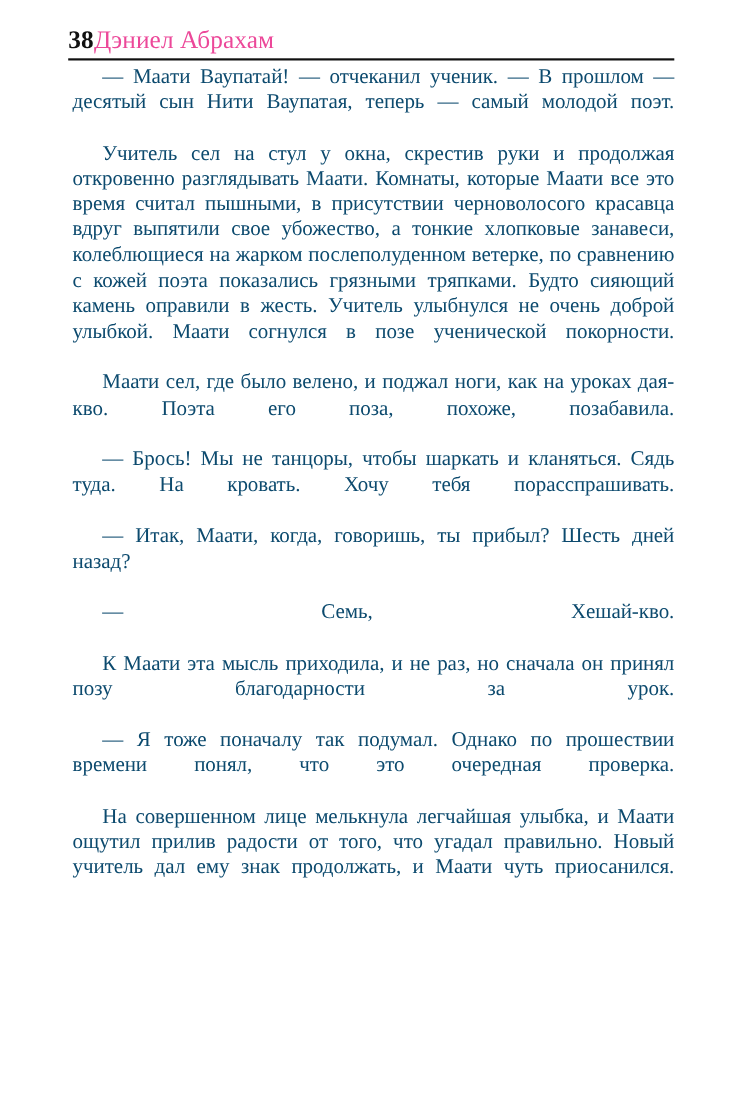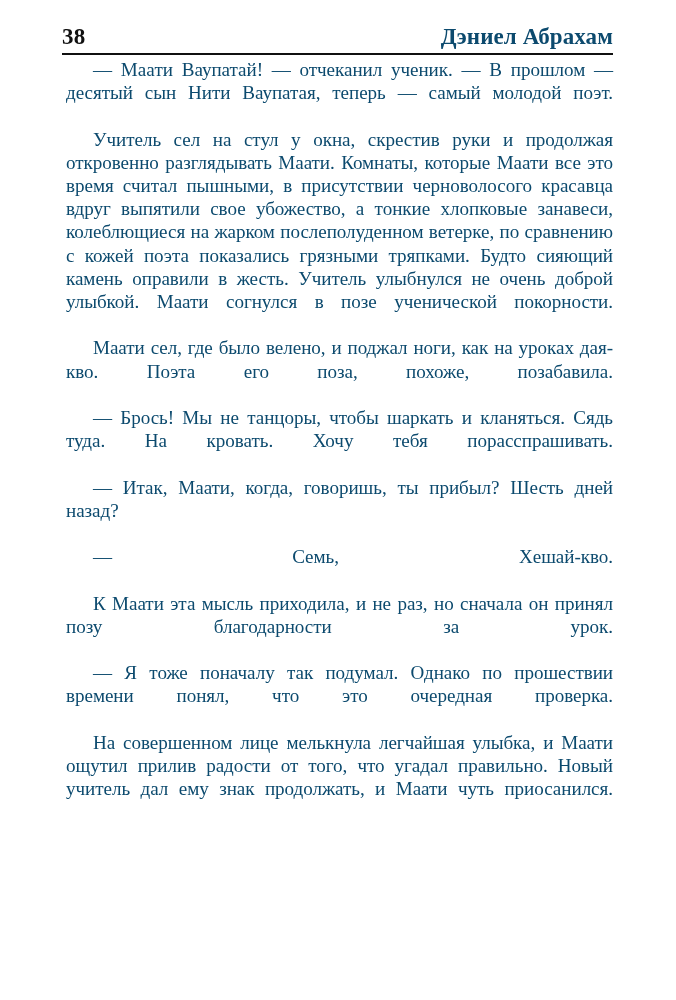--- a/index.html
+++ b/index.html
@@ -24,37 +24,36 @@
 
   
   #running-head {
     position: absolute;
     left: 62px;
     top: 14px;
     width: 551px;
     height: 34px;
     display: flex;
     align-items: flex-end;
-    justify-content: space-between;
   }
 
   #folio {
     font-size: 23px;
     font-weight: bold;
     letter-spacing: 0.2px;
     line-height: 1;
     color: #111111;
   }
 
   #head-title {
     font-size: 23px;
-    font-weight: bold;
+    font-weight: normal;
     letter-spacing: 0.1px;
     line-height: 1;
-    color: #0c4a6e;
+    color: #ec4899;
   }
 
   #head-rule {
     position: absolute;
     left: 62px;
     top: 53px;
     width: 551px;
     height: 2px;
     background: #101010;
   }

